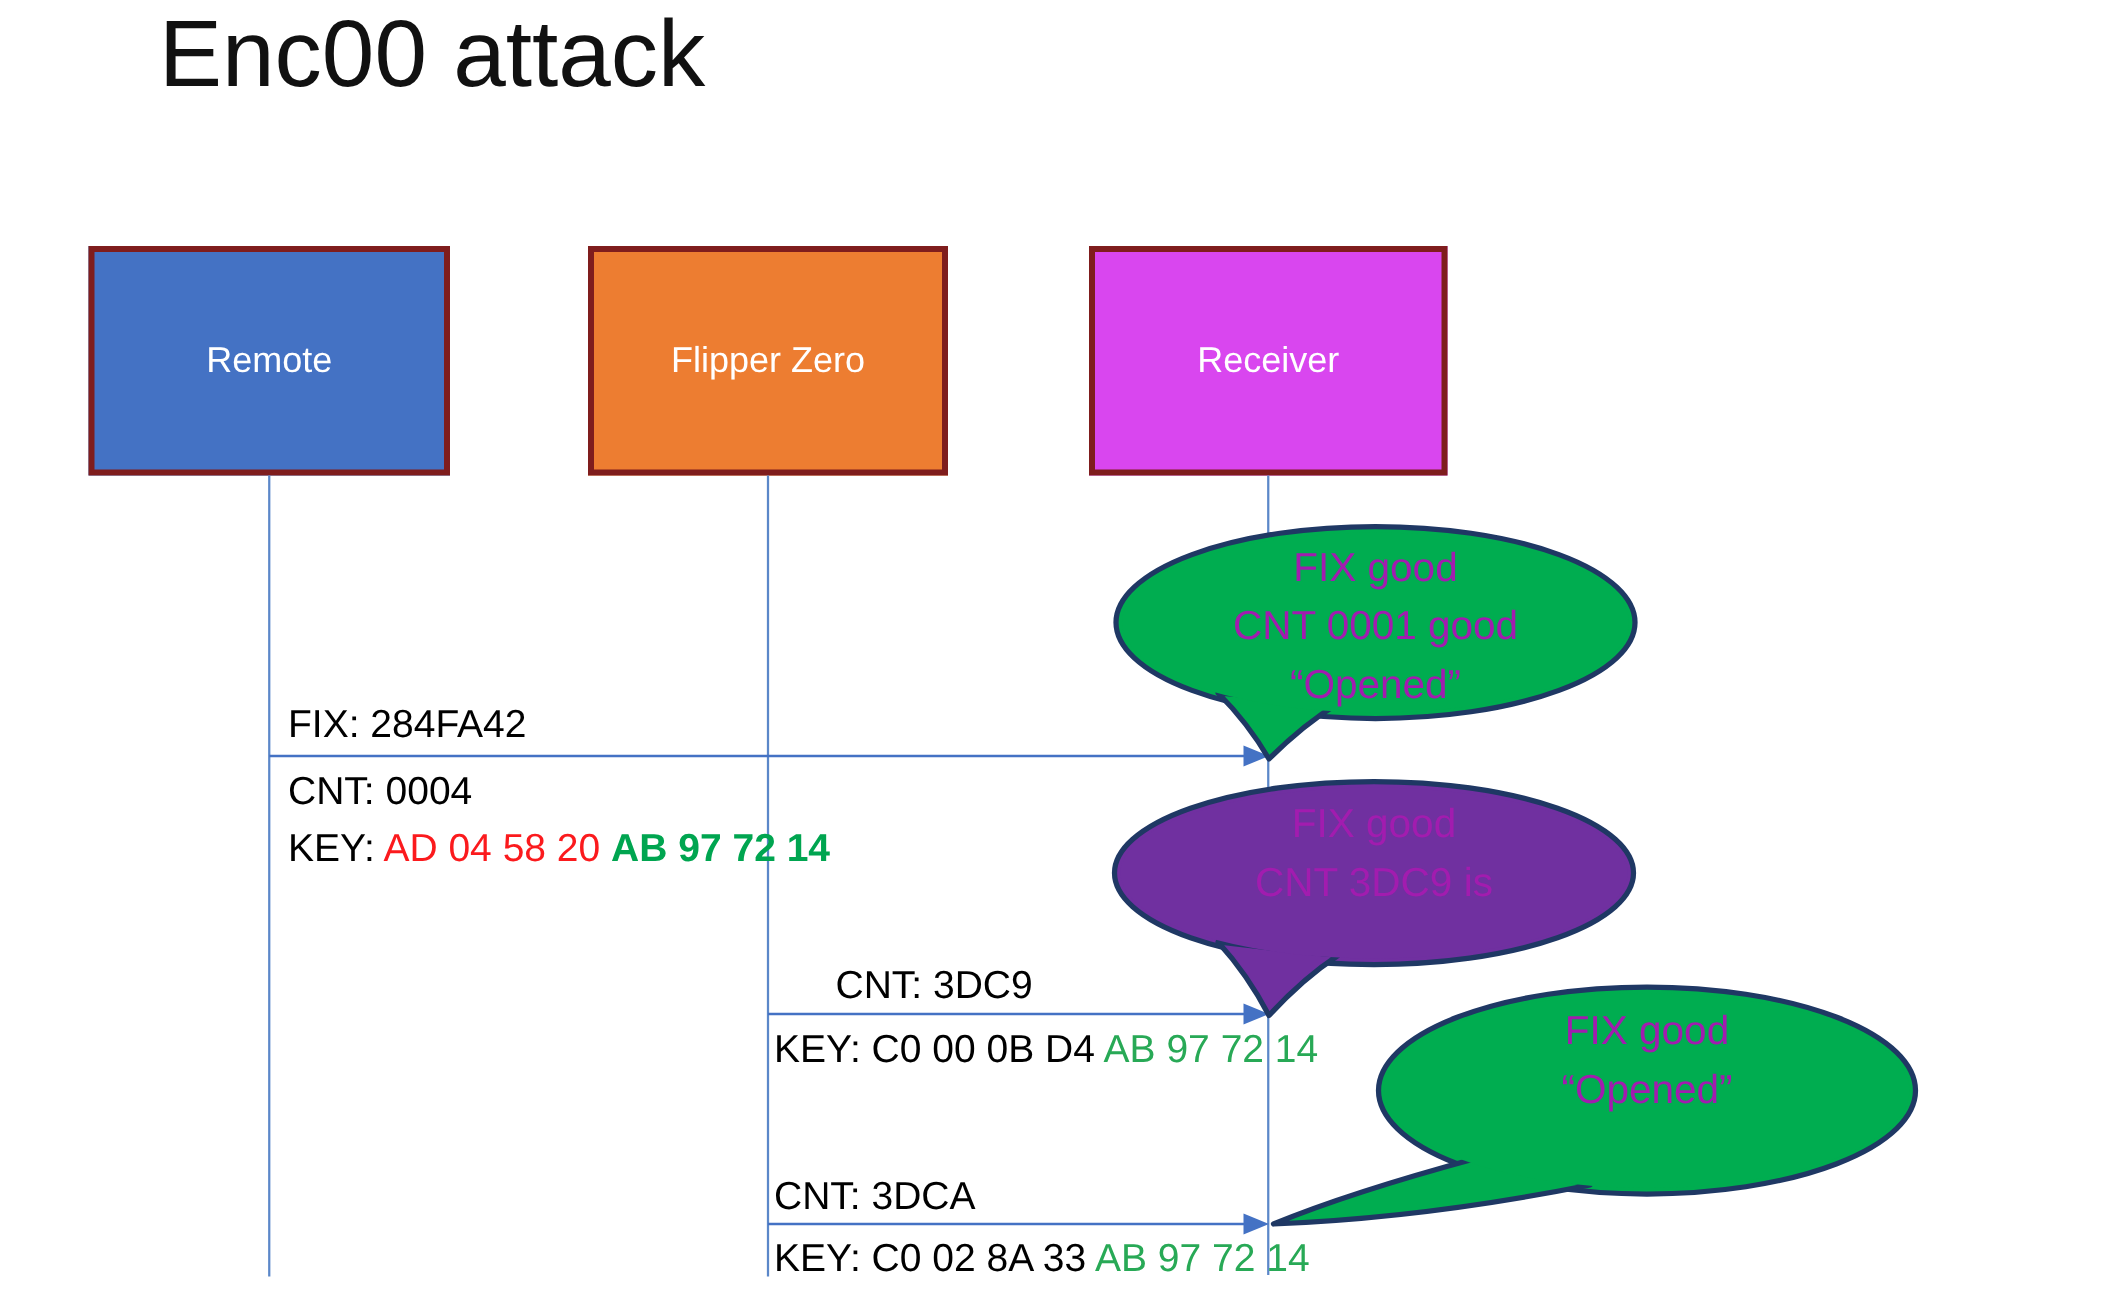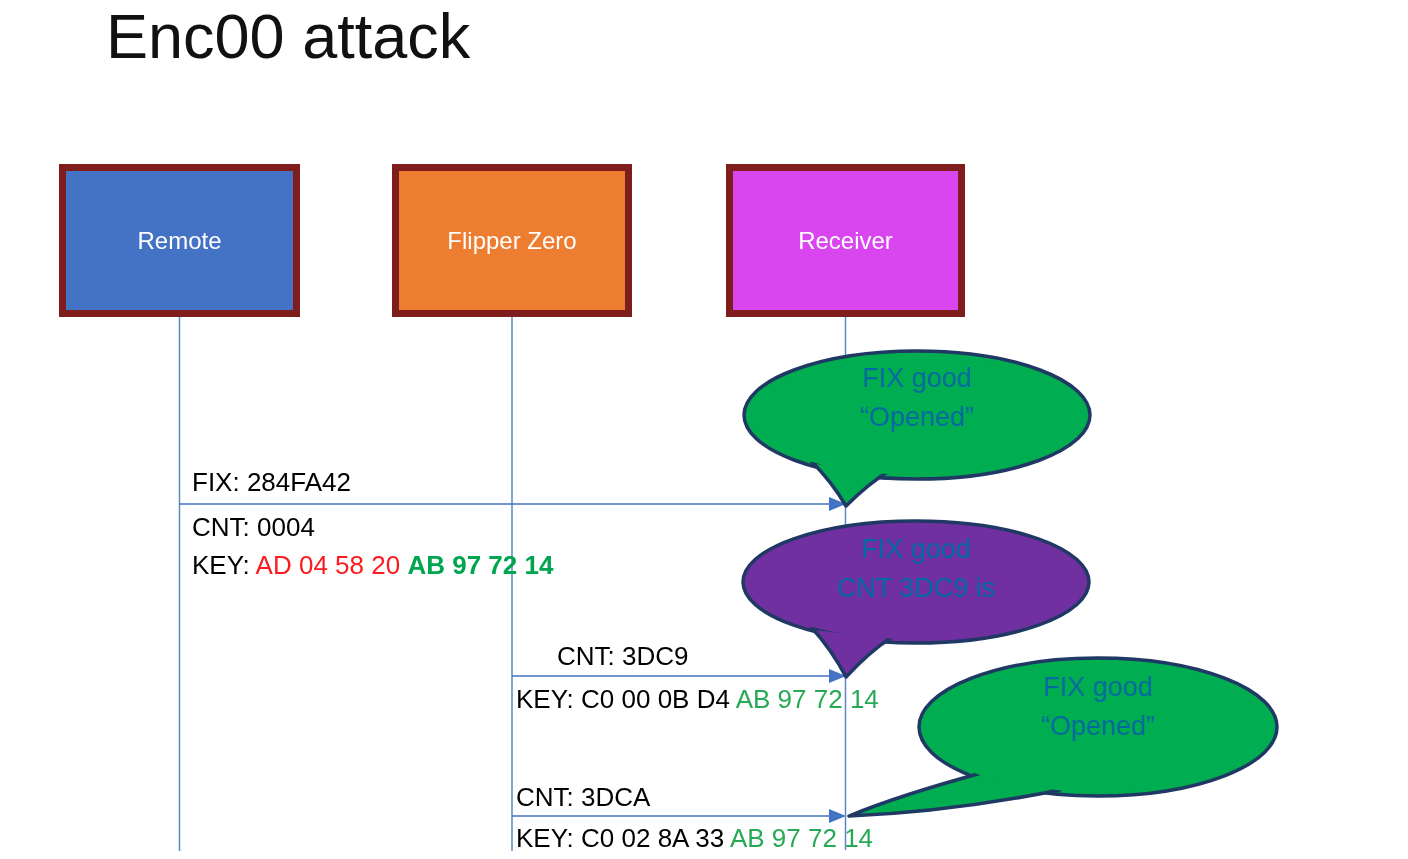--- a/index.html
+++ b/index.html
@@ -23,21 +23,21 @@
     font-weight: 300;
     color: #111111;
     letter-spacing: 0px;
     white-space: nowrap;
     margin-left: 32px;
   }
   .actor-box {
     position: absolute;
     top: 164px;
     height: 153px;
-    border: 7px solid #7f1d1d;
+    border: 4px solid #7f1d1d;
     box-sizing: border-box;
     display: flex;
     align-items: center;
     justify-content: center;
   }
   .actor-box .actor-label {
     color: #ffffff;
     font-size: 24px;
     font-weight: 400;
   }
@@ -60,21 +60,21 @@
     white-space: nowrap;
     line-height: 32px;
     text-align: right;
   }
   .key-red   { color: #FB1A1D; }
   .key-green-bold { color: #00A550; font-weight: 700; }
   .key-green { color: #28A956; }
 
   .callout-text {
     position: absolute;
-    color: #0369a1;
+    color: #a21caf;
     text-align: center;
     font-size: 27px;
   }
   .callout-text .callout-line {
     line-height: 39px;
   }
 </style>
 </head>
 <body>
 
@@ -145,20 +145,21 @@
 
   <div class="msg-label" style="left:516px; top:781px;">
     <span>CNT: 3DCA</span>
   </div>
   <div class="msg-label" style="left:516px; top:822px;">
     <span>KEY: C0 02 8A 33 </span><span class="key-green">AB 97 72 14</span>
   </div>
 
   <div class="callout-text" style="left:744px; top:359px; width:346px;">
     <div class="callout-line">FIX good</div>
+    <div class="callout-line">CNT 0001 good</div>
     <div class="callout-line">“Opened”</div>
   </div>
 
   <div class="callout-text" style="left:743px; top:530px; width:346px;">
     <div class="callout-line">FIX good</div>
     <div class="callout-line">CNT 3DC9 is</div>
   </div>
 
   <div class="callout-text" style="left:918px; top:668px; width:360px;">
     <div class="callout-line">FIX good</div>

